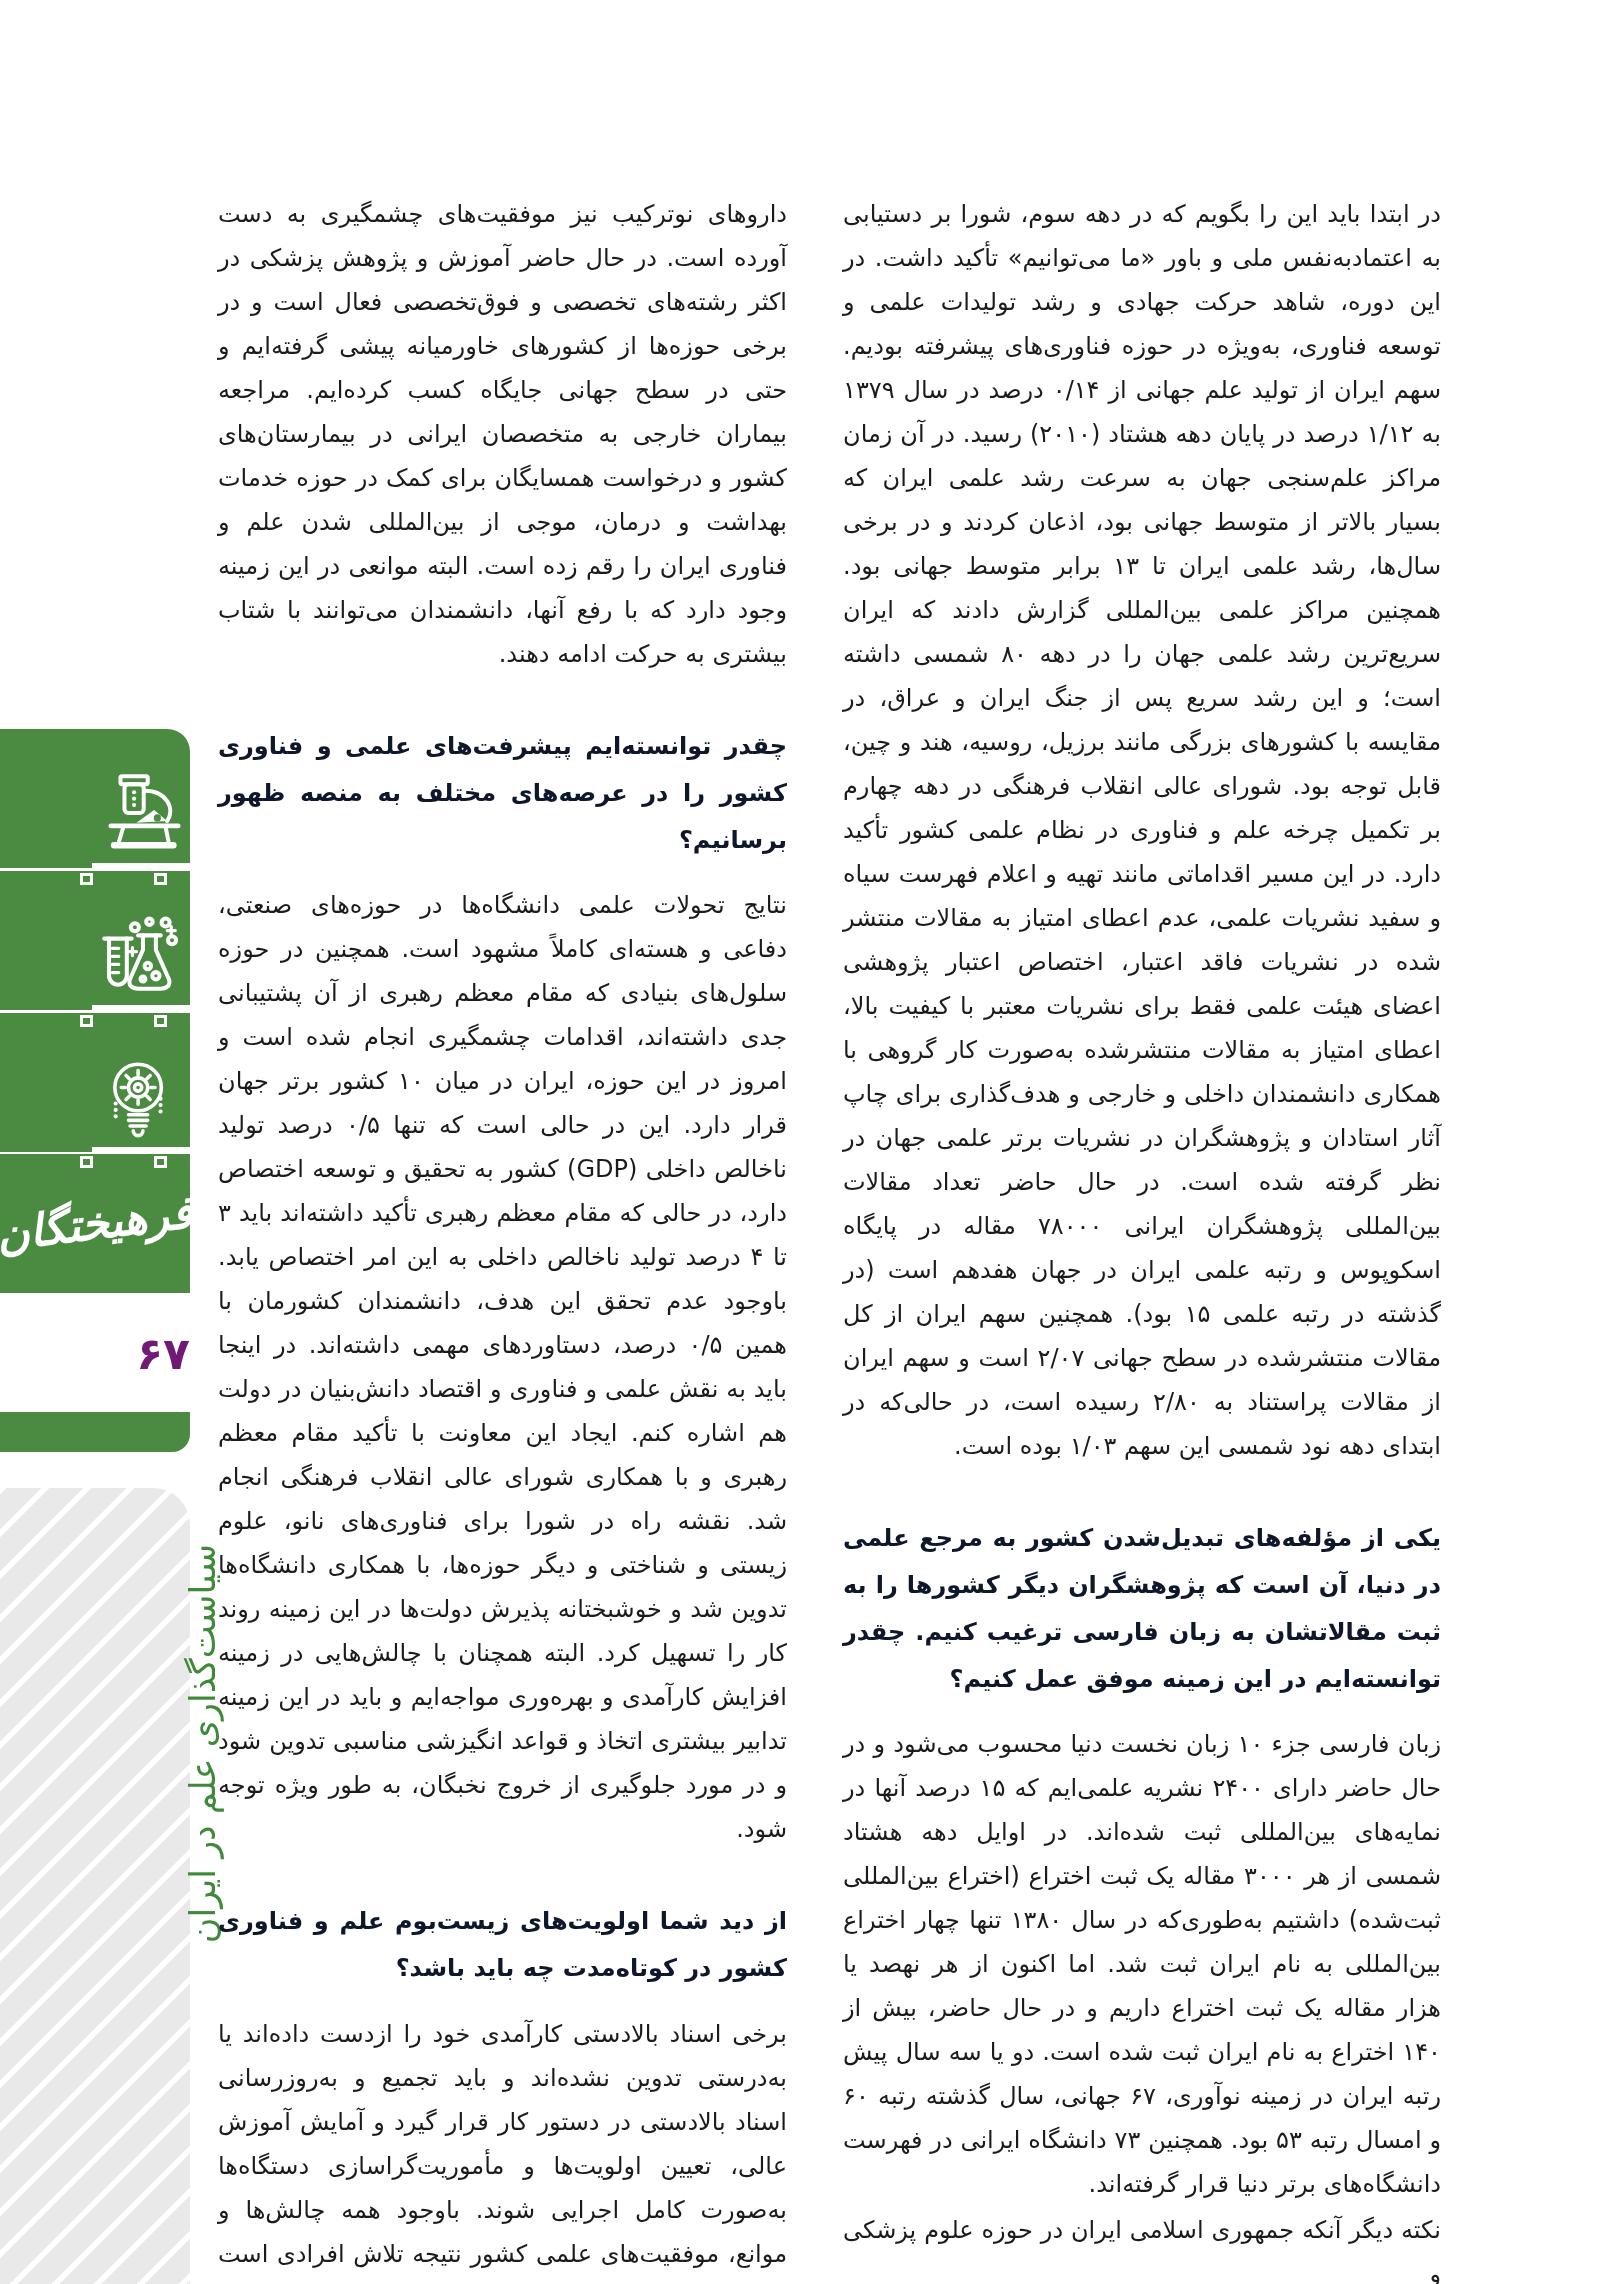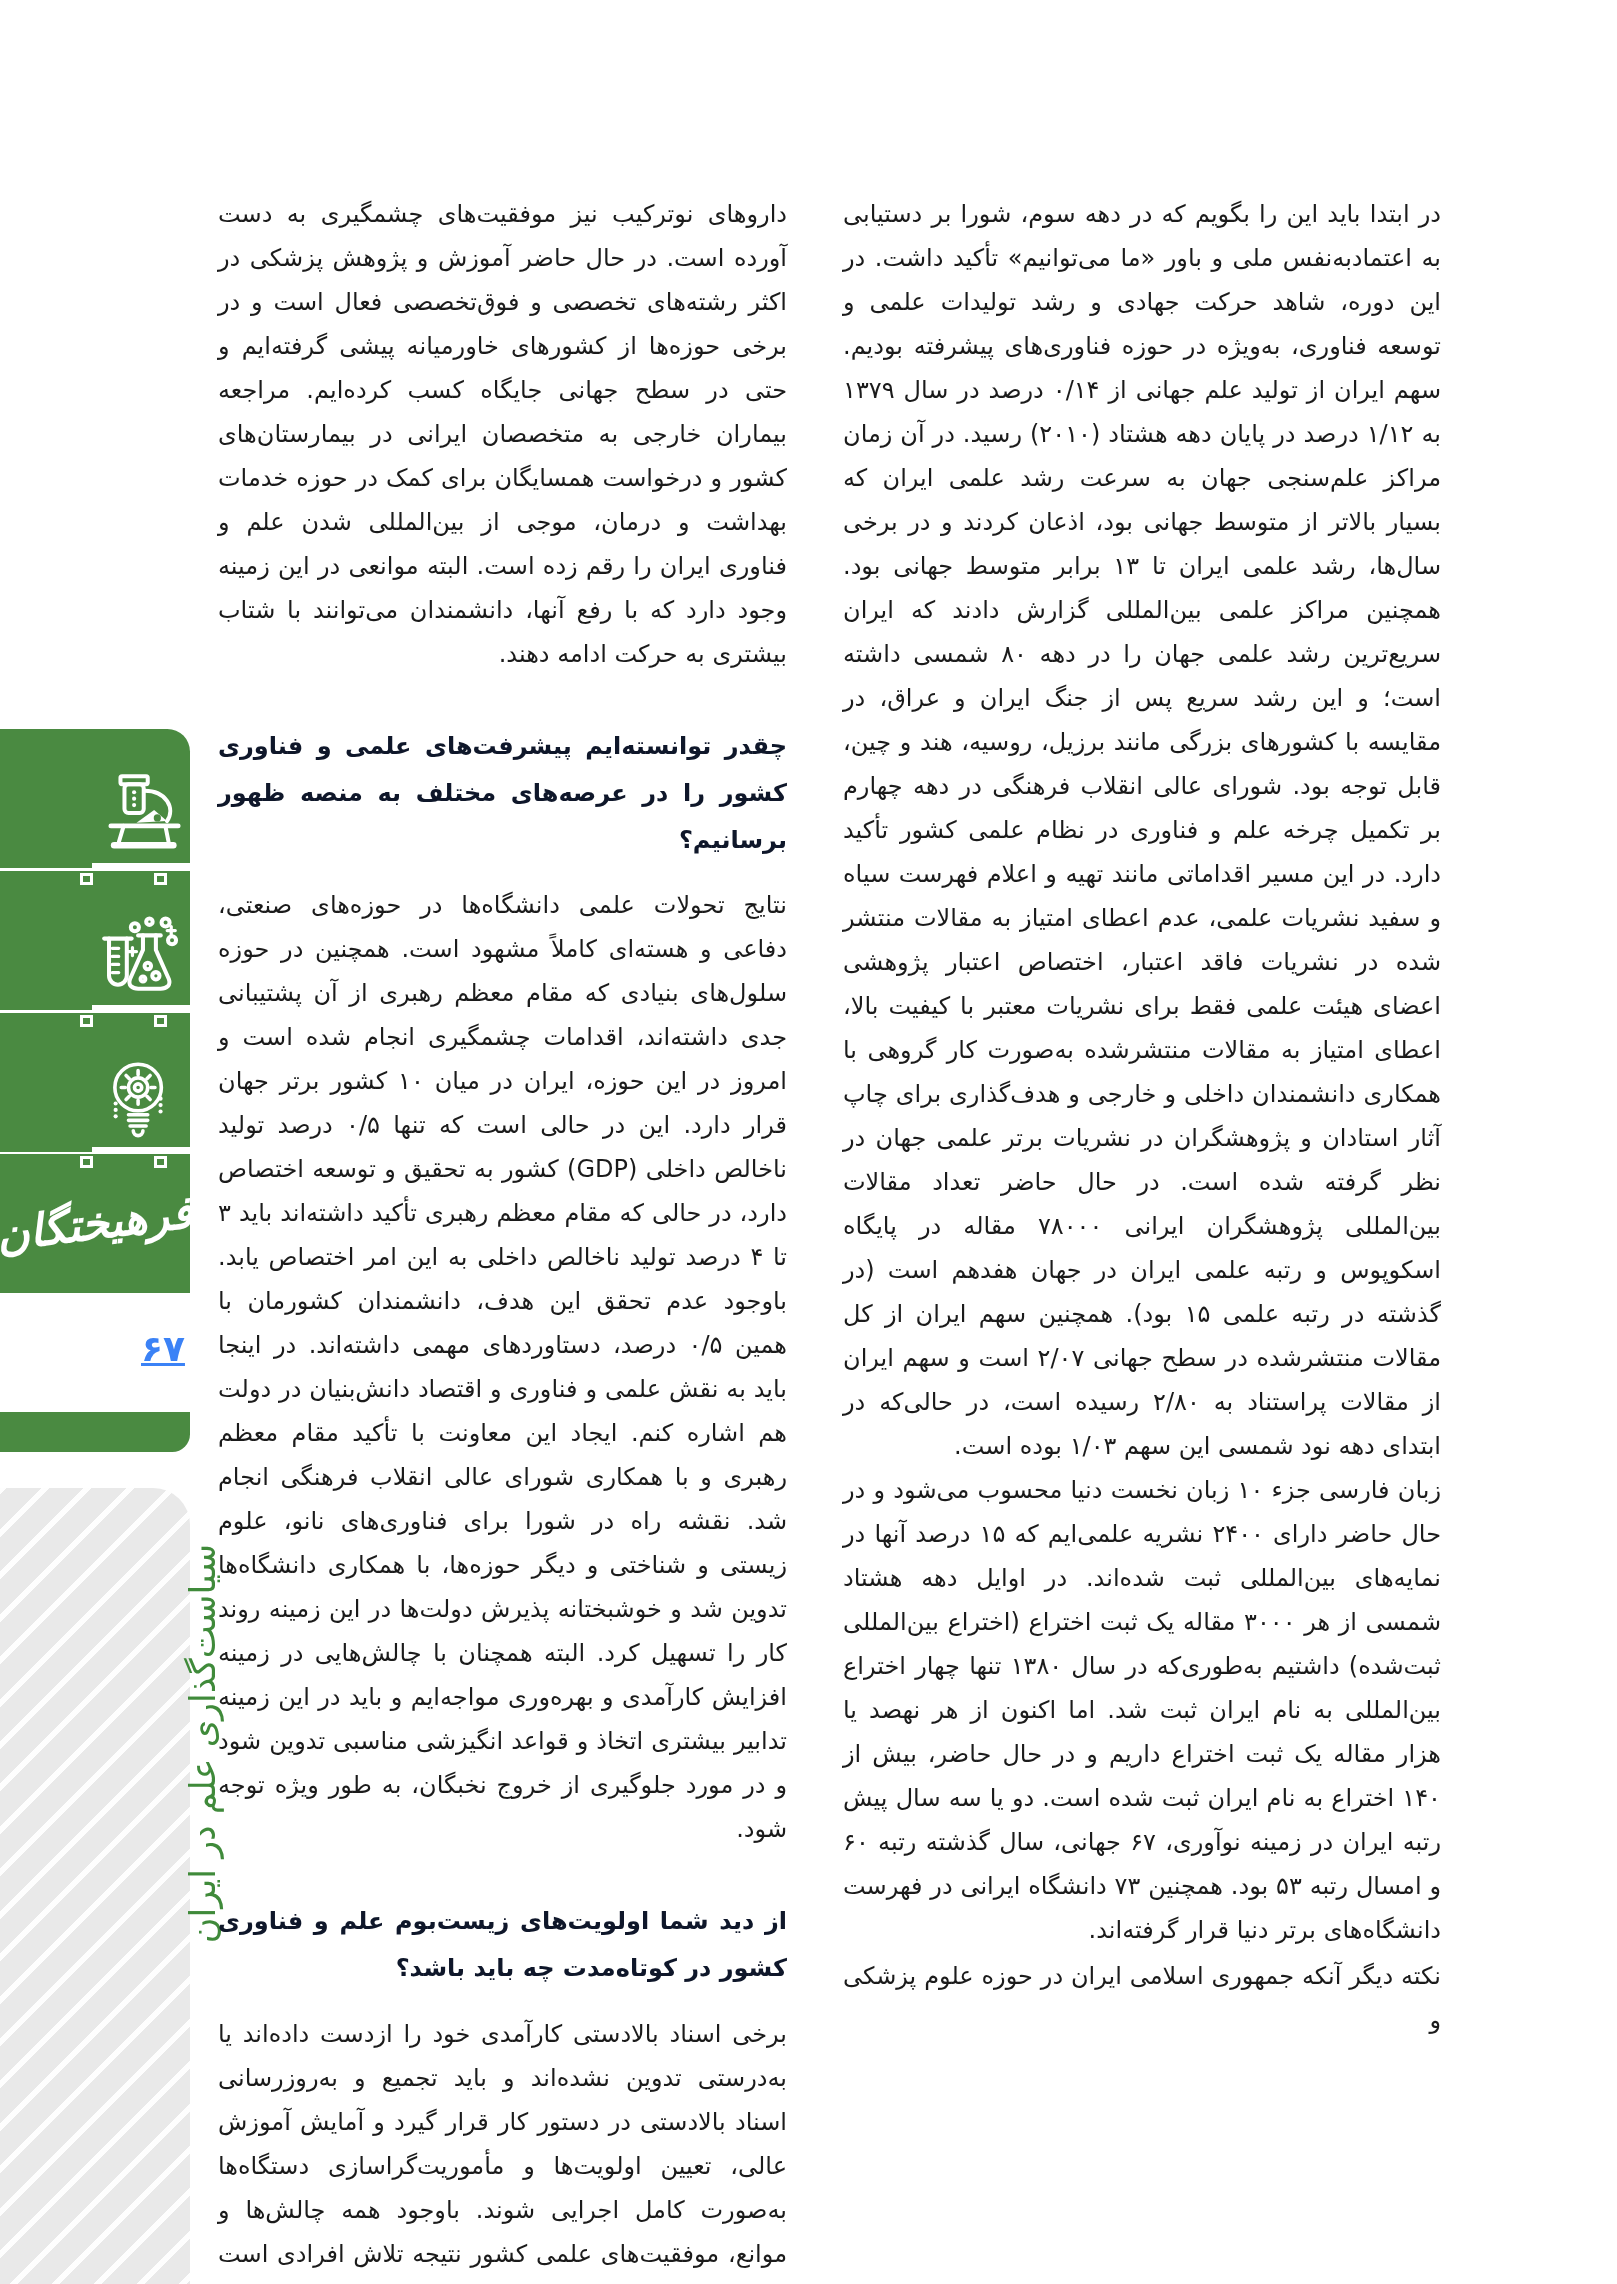--- a/index.html
+++ b/index.html
@@ -57,21 +57,21 @@
   .logo-text{
     position:absolute; inset:0;
     display:flex; align-items:center; justify-content:center;
     color:#ffffff; font-size:45px; font-weight:bold; font-style:italic;
     transform:rotate(-7deg);
   }
 
   
   .pagenum{
     position:absolute; left:134px; top:1328px; width:60px;
-    color:#3b82f6; font-size:36px; font-weight:bold; text-align:center;text-decoration:underline;
+    color:#701a75; font-size:44px; font-weight:bold; text-align:center;
   }
 
   
   .cap{
     position:absolute; left:0; top:1412px; width:191px; height:40px;
     background:#4a8a41; border-radius:0 0 17.7px 0;
   }
   .gray-panel{
     position:absolute; left:0; top:1488px; width:191px; height:796px;
     background-color:#e9e9e9;
@@ -166,20 +166,21 @@
     <div class="cap"></div>
     <div class="gray-panel"></div>
     <div class="vtitle">سیاست‌گذاری علم در ایران</div>
 
   </aside>
 
   <main>
 
     <section class="col col-right">
       <p class="body">در ابتدا باید این را بگویم که در دهه سوم، شورا بر دستیابی به اعتمادبه‌نفس ملی و باور «ما می‌توانیم» تأکید داشت. در این دوره، شاهد حرکت جهادی و رشد تولیدات علمی و توسعه فناوری، به‌ویژه در حوزه فناوری‌های پیشرفته بودیم. سهم ایران از تولید علم جهانی از ۰/۱۴ درصد در سال ۱۳۷۹ به ۱/۱۲ درصد در پایان دهه هشتاد (۲۰۱۰) رسید. در آن زمان مراکز علم‌سنجی جهان به سرعت رشد علمی ایران که بسیار بالاتر از متوسط جهانی بود، اذعان کردند و در برخی سال‌ها، رشد علمی ایران تا ۱۳ برابر متوسط جهانی بود. همچنین مراکز علمی بین‌المللی گزارش دادند که ایران سریع‌ترین رشد علمی جهان را در دهه ۸۰ شمسی داشته است؛ و این رشد سریع پس از جنگ ایران و عراق، در مقایسه با کشورهای بزرگی مانند برزیل، روسیه، هند و چین، قابل توجه بود. شورای عالی انقلاب فرهنگی در دهه چهارم بر تکمیل چرخه علم و فناوری در نظام علمی کشور تأکید دارد. در این مسیر اقداماتی مانند تهیه و اعلام فهرست سیاه و سفید نشریات علمی، عدم اعطای امتیاز به مقالات منتشر شده در نشریات فاقد اعتبار، اختصاص اعتبار پژوهشی اعضای هیئت علمی فقط برای نشریات معتبر با کیفیت بالا، اعطای امتیاز به مقالات منتشرشده به‌صورت کار گروهی با همکاری دانشمندان داخلی و خارجی و هدف‌گذاری برای چاپ آثار استادان و پژوهشگران در نشریات برتر علمی جهان در نظر گرفته شده است. در حال حاضر تعداد مقالات بین‌المللی پژوهشگران ایرانی ۷۸۰۰۰ مقاله در پایگاه اسکوپوس و رتبه علمی ایران در جهان هفدهم است (در گذشته در رتبه علمی ۱۵ بود). همچنین سهم ایران از کل مقالات منتشرشده در سطح جهانی ۲/۰۷ است و سهم ایران از مقالات پراستناد به ۲/۸۰ رسیده است، در حالی‌که در ابتدای دهه نود شمسی این سهم ۱/۰۳ بوده است.</p>
+      <h3 class="q">یکی از مؤلفه‌های تبدیل‌شدن کشور به مرجع علمی در دنیا، آن است که پژوهشگران دیگر کشورها را به ثبت مقالاتشان به زبان فارسی ترغیب کنیم. چقدر توانسته‌ایم در این زمینه موفق عمل کنیم؟</h3>
       <p class="body">زبان فارسی جزء ۱۰ زبان نخست دنیا محسوب می‌شود و در حال حاضر دارای ۲۴۰۰ نشریه علمی‌ایم که ۱۵ درصد آنها در نمایه‌های بین‌المللی ثبت شده‌اند. در اوایل دهه هشتاد شمسی از هر ۳۰۰۰ مقاله یک ثبت اختراع (اختراع بین‌المللی ثبت‌شده) داشتیم به‌طوری‌که در سال ۱۳۸۰ تنها چهار اختراع بین‌المللی به نام ایران ثبت شد. اما اکنون از هر نهصد یا هزار مقاله یک ثبت اختراع داریم و در حال حاضر، بیش از ۱۴۰ اختراع به نام ایران ثبت شده است. دو یا سه سال پیش رتبه ایران در زمینه نوآوری، ۶۷ جهانی، سال گذشته رتبه ۶۰ و امسال رتبه ۵۳ بود. همچنین ۷۳ دانشگاه ایرانی در فهرست دانشگاه‌های برتر دنیا قرار گرفته‌اند.</p>
       <p class="body closing">نکته دیگر آنکه جمهوری اسلامی ایران در حوزه علوم پزشکی و</p>
     </section>
 
     <section class="col col-left">
       <p class="body">داروهای نوترکیب نیز موفقیت‌های چشمگیری به دست آورده است. در حال حاضر آموزش و پژوهش پزشکی در اکثر رشته‌های تخصصی و فوق‌تخصصی فعال است و در برخی حوزه‌ها از کشورهای خاورمیانه پیشی گرفته‌ایم و حتی در سطح جهانی جایگاه کسب کرده‌ایم. مراجعه بیماران خارجی به متخصصان ایرانی در بیمارستان‌های کشور و درخواست همسایگان برای کمک در حوزه خدمات بهداشت و درمان، موجی از بین‌المللی شدن علم و فناوری ایران را رقم زده است. البته موانعی در این زمینه وجود دارد که با رفع آنها، دانشمندان می‌توانند با شتاب بیشتری به حرکت ادامه دهند.</p>
       <h3 class="q">چقدر توانسته‌ایم پیشرفت‌های علمی و فناوری کشور را در عرصه‌های مختلف به منصه ظهور برسانیم؟</h3>
       <p class="body">نتایج تحولات علمی دانشگاه‌ها در حوزه‌های صنعتی، دفاعی و هسته‌ای کاملاً مشهود است. همچنین در حوزه سلول‌های بنیادی که مقام معظم رهبری از آن پشتیبانی جدی داشته‌اند، اقدامات چشمگیری انجام شده است و امروز در این حوزه، ایران در میان ۱۰ کشور برتر جهان قرار دارد. این در حالی است که تنها ۰/۵ درصد تولید ناخالص داخلی (GDP) کشور به تحقیق و توسعه اختصاص دارد، در حالی که مقام معظم رهبری تأکید داشته‌اند باید ۳ تا ۴ درصد تولید ناخالص داخلی به این امر اختصاص یابد. باوجود عدم تحقق این هدف، دانشمندان کشورمان با همین ۰/۵ درصد، دستاوردهای مهمی داشته‌اند. در اینجا باید به نقش علمی و فناوری و اقتصاد دانش‌بنیان در دولت هم اشاره کنم. ایجاد این معاونت با تأکید مقام معظم رهبری و با همکاری شورای عالی انقلاب فرهنگی انجام شد. نقشه راه در شورا برای فناوری‌های نانو، علوم زیستی و شناختی و دیگر حوزه‌ها، با همکاری دانشگاه‌ها تدوین شد و خوشبختانه پذیرش دولت‌ها در این زمینه روند کار را تسهیل کرد. البته همچنان با چالش‌هایی در زمینه افزایش کارآمدی و بهره‌وری مواجه‌ایم و باید در این زمینه تدابیر بیشتری اتخاذ و قواعد انگیزشی مناسبی تدوین شود و در مورد جلوگیری از خروج نخبگان، به طور ویژه توجه شود.</p>
       <h3 class="q">از دید شما اولویت‌های زیست‌بوم علم و فناوری کشور در کوتاه‌مدت چه باید باشد؟</h3>
       <p class="body">برخی اسناد بالادستی کارآمدی خود را ازدست داده‌اند یا به‌درستی تدوین نشده‌اند و باید تجمیع و به‌روزرسانی اسناد بالادستی در دستور کار قرار گیرد و آمایش آموزش عالی، تعیین اولویت‌ها و مأموریت‌گراسازی دستگاه‌ها به‌صورت کامل اجرایی شوند. باوجود همه چالش‌ها و موانع، موفقیت‌های علمی کشور نتیجه تلاش افرادی است که در نظام اجرایی، اداری، فکری و فرهنگی کشور حضور داشته و دارند.</p>

